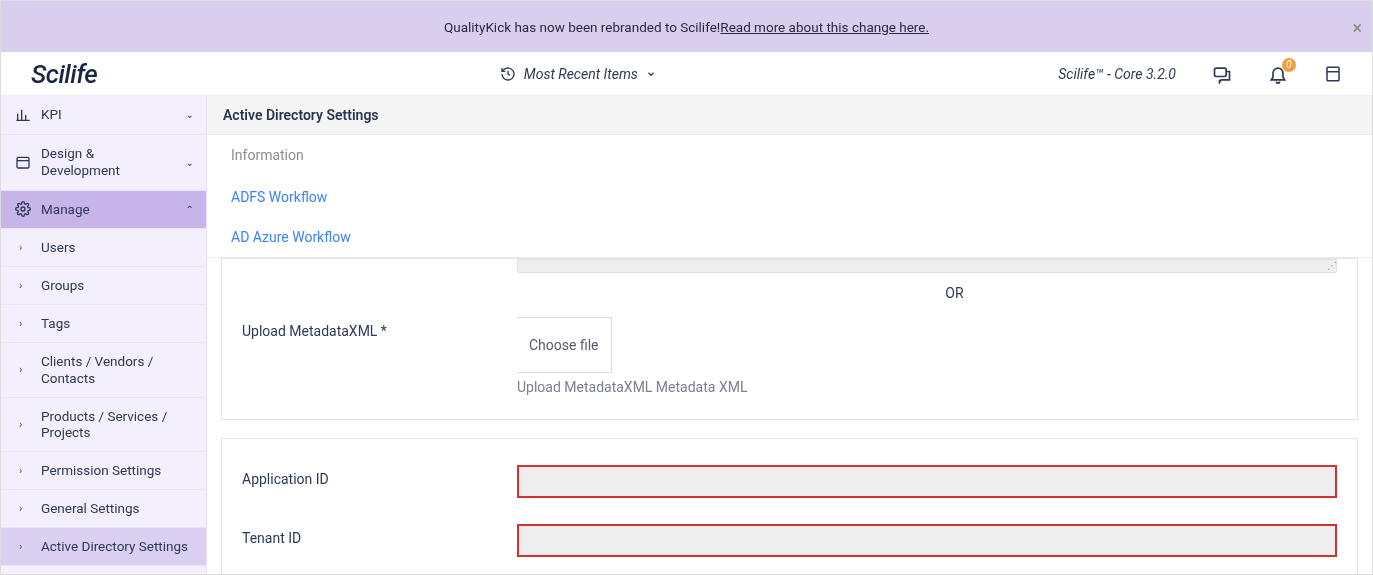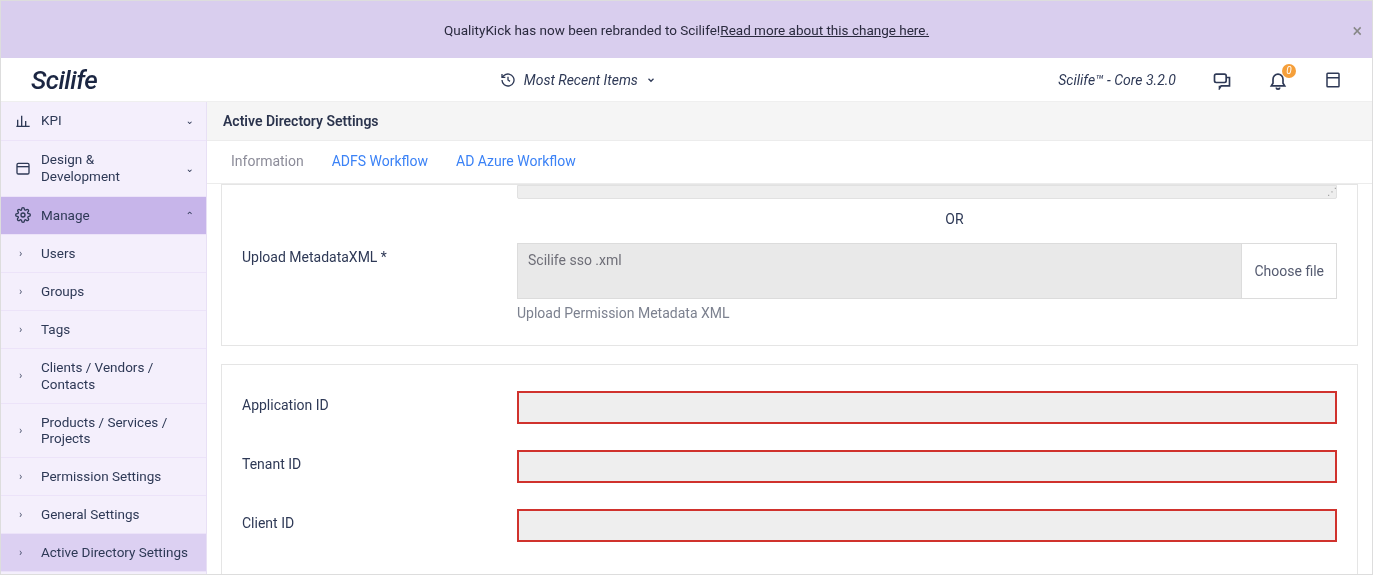--- a/index.html
+++ b/index.html
@@ -1,18 +1,18 @@
 <!DOCTYPE html>
 <html><head>
 <meta charset="utf-8">
 <style>
   * { box-sizing: border-box; margin: 0; padding: 0; font-family: -apple-system, BlinkMacSystemFont, "Segoe UI", Roboto, Arial, sans-serif; }
   body { width: 1373px; height: 575px; background: #fff; overflow: hidden; font-size: 14px; color: #303a58; border: 1px solid #ddd; }
 
-  .banner { background: #d9ceee; height: 57px; display: flex; align-items: center; justify-content: center; font-size: 13.5px; color: #2a2a3e; position: relative; }
+  .banner { background: #d9ceee; height: 51px; display: flex; align-items: center; justify-content: center; font-size: 13.5px; color: #2a2a3e; position: relative; }
   .banner a { text-decoration: underline; color: #2a2a3e; cursor: pointer; }
   .banner-close { position: absolute; right: 10px; top: 50%; transform: translateY(-50%); font-size: 18px; color: #888; cursor: pointer; }
 
   .topbar { height: 44px; background: #fff; display: flex; align-items: center; padding: 0 30px; border-bottom: 1px solid #efefef; font-style: italic; }
   .logo { font-size: 26px; font-weight: 500; color: #1b2642; letter-spacing: -0.5px; }
   .topbar-center { flex: 1; display: flex; justify-content: center; }
   .recent { display: flex; align-items: center; gap: 8px; font-size: 14px; color: #2e3956; cursor: pointer; }
   .topbar-right { display: flex; align-items: center; gap: 36px; font-size: 14px; color: #2e3956;}
   .version { font-size: 14px; }
   .icon-btn { position: relative; cursor: pointer; color: #2e3956; }
@@ -25,21 +25,21 @@
   .side-item .txt { flex: 1; line-height: 1.3; }
   .side-item .exp { font-size: 10px; color: #2e3956; }
   .side-item.active-top { background: #c7b5ea; }
   .side-sub { display: flex; align-items: center; padding: 10px 12px 10px 18px; gap: 12px; font-size: 13.5px; color: #2e3956; cursor: pointer; border-bottom: 1px solid #ece3f9; }
   .side-sub.active { background: #dcd0f2; }
   .side-sub .chev { font-size: 11px; color: #2e3956; opacity: .85; width: 10px; }
   .side-sub .txt { flex: 1; line-height: 1.25; }
 
   .main { flex: 1; display: flex; flex-direction: column; overflow: hidden; }
   .page-title { background: #f5f5f5; padding: 11px 16px; font-weight: 600; font-size: 14px; color: #2b344d; border-bottom: 1px solid #ececec;}
-  .tabs { display: flex; background: #fff; padding: 0 10px; border-bottom: 1px solid #ececec; } 
+  .tabs { display: flex; background: #fff; padding: 0 10px; border-bottom: 1px solid #ececec; flex-direction: column; } 
   .tab { padding: 12px 14px; font-size: 14px; color: #3b82f6; cursor: pointer; }
   .tab.active { color: #8c8c99; background: #fff; border-bottom: 2px solid #fff; }
   
   .content { flex:1; overflow: hidden; padding: 0 14px; }
   
   .card { border: 1px solid #e5e5e5; background: #fff; margin-top: 0; padding: 0 0 20px 0; }
   .card2 { border: 1px solid #e5e5e5; background:#fff; margin-top: 18px; padding: 16px 0 20px 0;}
   
   .row { display: flex; align-items: flex-start; padding: 4px 20px; }
   .row .label { width: 290px; font-size: 14px; color: #2e3956; padding-top: 6px; }
@@ -198,24 +198,23 @@
             <div class="ghost-area">
                 <span class="ghost-handle">⋰</span>
               </div>
           </div>
         </div>
         <div class="or-row">OR</div>
         <div class="row">
           <div class="label">Upload MetadataXML *</div>
           <div class="field">
             <div class="file-row">
-              <div class="file-name">Scilife sso .xml</div>
               <div class="file-btn">Choose file</div>
             </div>
-            <div class="hint">Upload Permission Metadata XML</div>
+            <div class="hint">Upload MetadataXML Metadata XML</div>
           </div>
         </div>
       </div>
 
       <div class="card2">
         <div class="row">
           <div class="label">Application ID</div>
           <div class="field">
               <div class="boxed-input"></div>
             </div>

